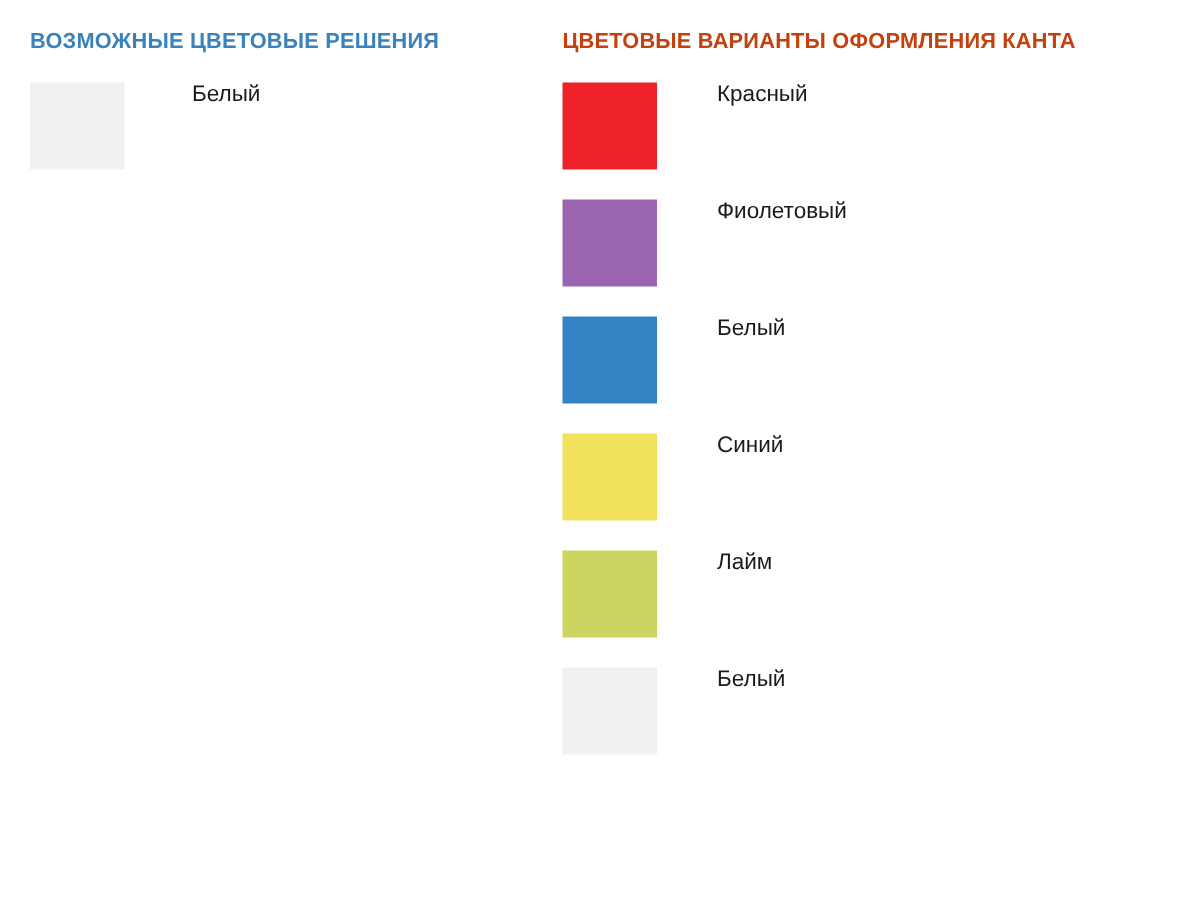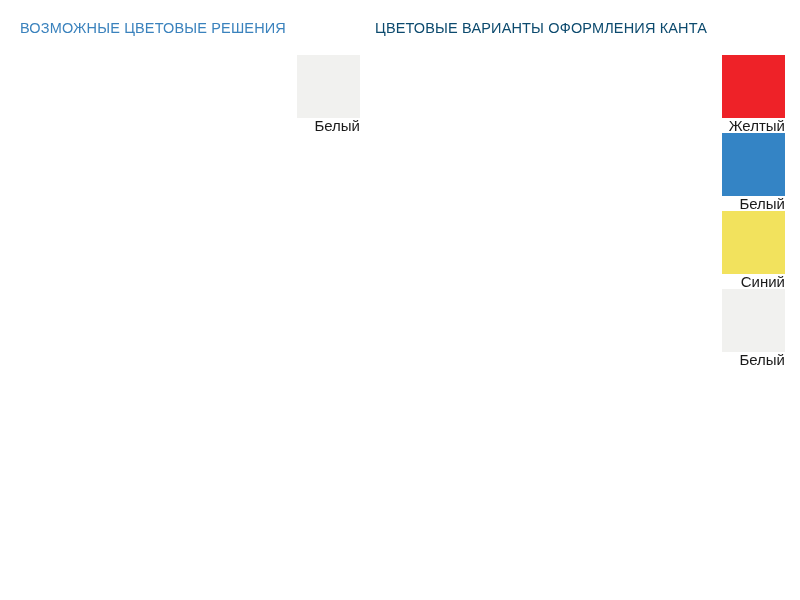--- a/index.html
+++ b/index.html
@@ -23,43 +23,42 @@
   .column {
     position: absolute;
     top: 0;
   }
 
   .column-left  { left: 20px;  width: 340px; }
   .column-right { left: 375px; width: 410px; }
 
   .column-title {
     font-size: 14.5px;
-    font-weight: 400;
+    font-weight: 700;
     letter-spacing: 0.15px;
     color: #3a82bd;
     white-space: nowrap;
     margin: 0;
     padding-top: 18px;
     height: 20px;
     line-height: 20px;
   }
 
   .swatch-list {
     margin: 0;
     padding: 0;
     list-style: none;
     margin-top: 17px;
   }
 
   .swatch-row {
     display: flex;
-    align-items: flex-end;
+    align-items: flex-start;
     height: 58px;
     margin-bottom: 20px;
-    flex-direction: column;
   }
 
   .swatch-chip {
     width: 63px;
     height: 58px;
     flex: 0 0 63px;
   }
 
   .swatch-label {
     font-size: 15px;
@@ -80,33 +79,41 @@
     <h2 class="column-title" style="color: rgb(58, 130, 189);">ВОЗМОЖНЫЕ ЦВЕТОВЫЕ РЕШЕНИЯ</h2>
     <ul class="swatch-list">
       <li class="swatch-row">
         <span class="swatch-chip" style="background-color: rgb(241, 241, 239);"></span>
         <span class="swatch-label">Белый</span>
       </li>
     </ul>
   </section>
 
   <section class="column column-right">
-    <h2 class="column-title" style="color: #0c4a6e;">ЦВЕТОВЫЕ ВАРИАНТЫ ОФОРМЛЕНИЯ КАНТА</h2>
+    <h2 class="column-title" style="color: #c2410c;">ЦВЕТОВЫЕ ВАРИАНТЫ ОФОРМЛЕНИЯ КАНТА</h2>
     <ul class="swatch-list">
       <li class="swatch-row">
         <span class="swatch-chip" style="background-color: rgb(238, 34, 40);"></span>
-        <span class="swatch-label">Желтый</span>
+        <span class="swatch-label">Красный</span>
+      </li>
+      <li class="swatch-row">
+        <span class="swatch-chip" style="background-color: rgb(154, 100, 176);"></span>
+        <span class="swatch-label">Фиолетовый</span>
       </li>
       <li class="swatch-row">
         <span class="swatch-chip" style="background-color: rgb(52, 132, 197);"></span>
         <span class="swatch-label">Белый</span>
       </li>
       <li class="swatch-row">
         <span class="swatch-chip" style="background-color: rgb(242, 226, 93);"></span>
         <span class="swatch-label">Синий</span>
+      </li>
+      <li class="swatch-row">
+        <span class="swatch-chip" style="background-color: rgb(204, 213, 95);"></span>
+        <span class="swatch-label">Лайм</span>
       </li>
       <li class="swatch-row">
         <span class="swatch-chip" style="background-color: rgb(241, 241, 239);"></span>
         <span class="swatch-label">Белый</span>
       </li>
     </ul>
   </section>
 
 </div>
 

